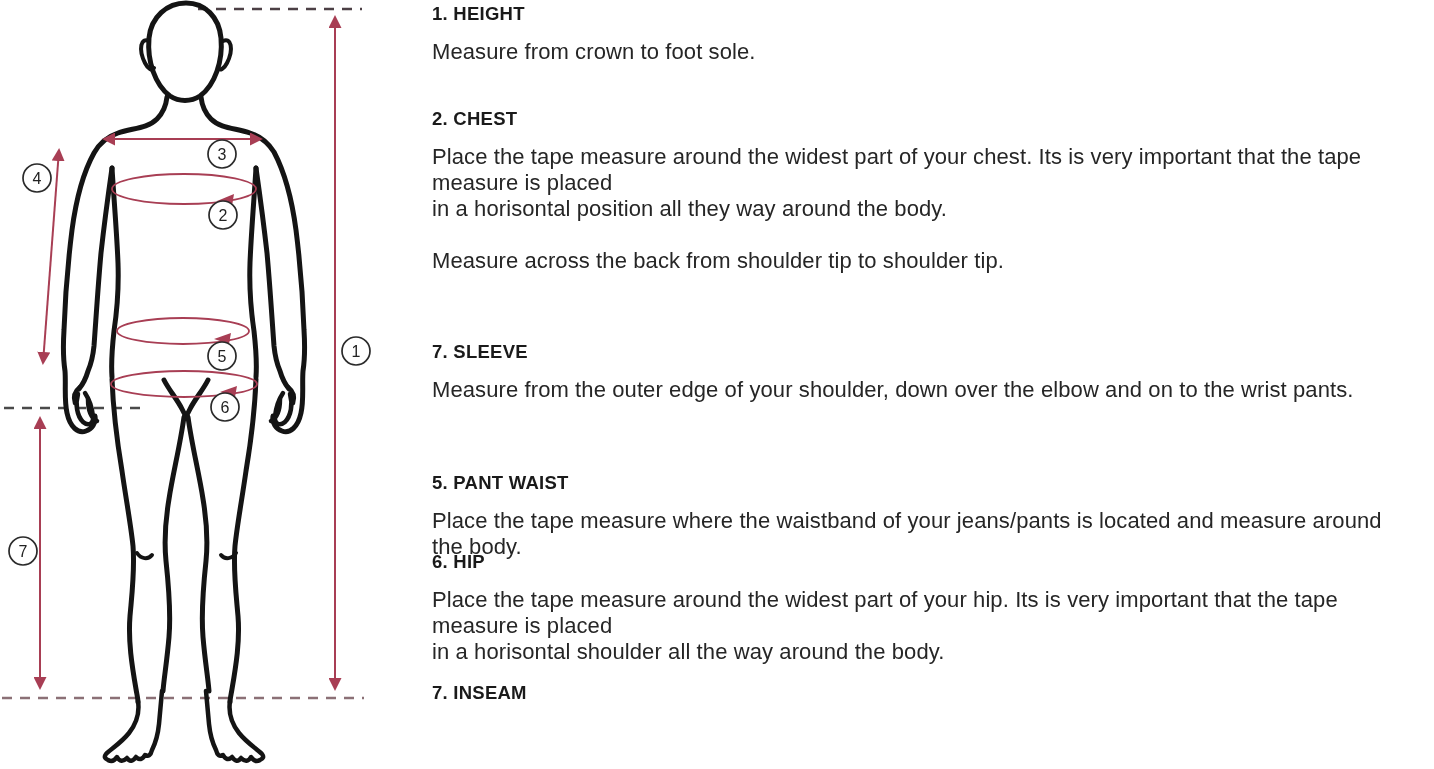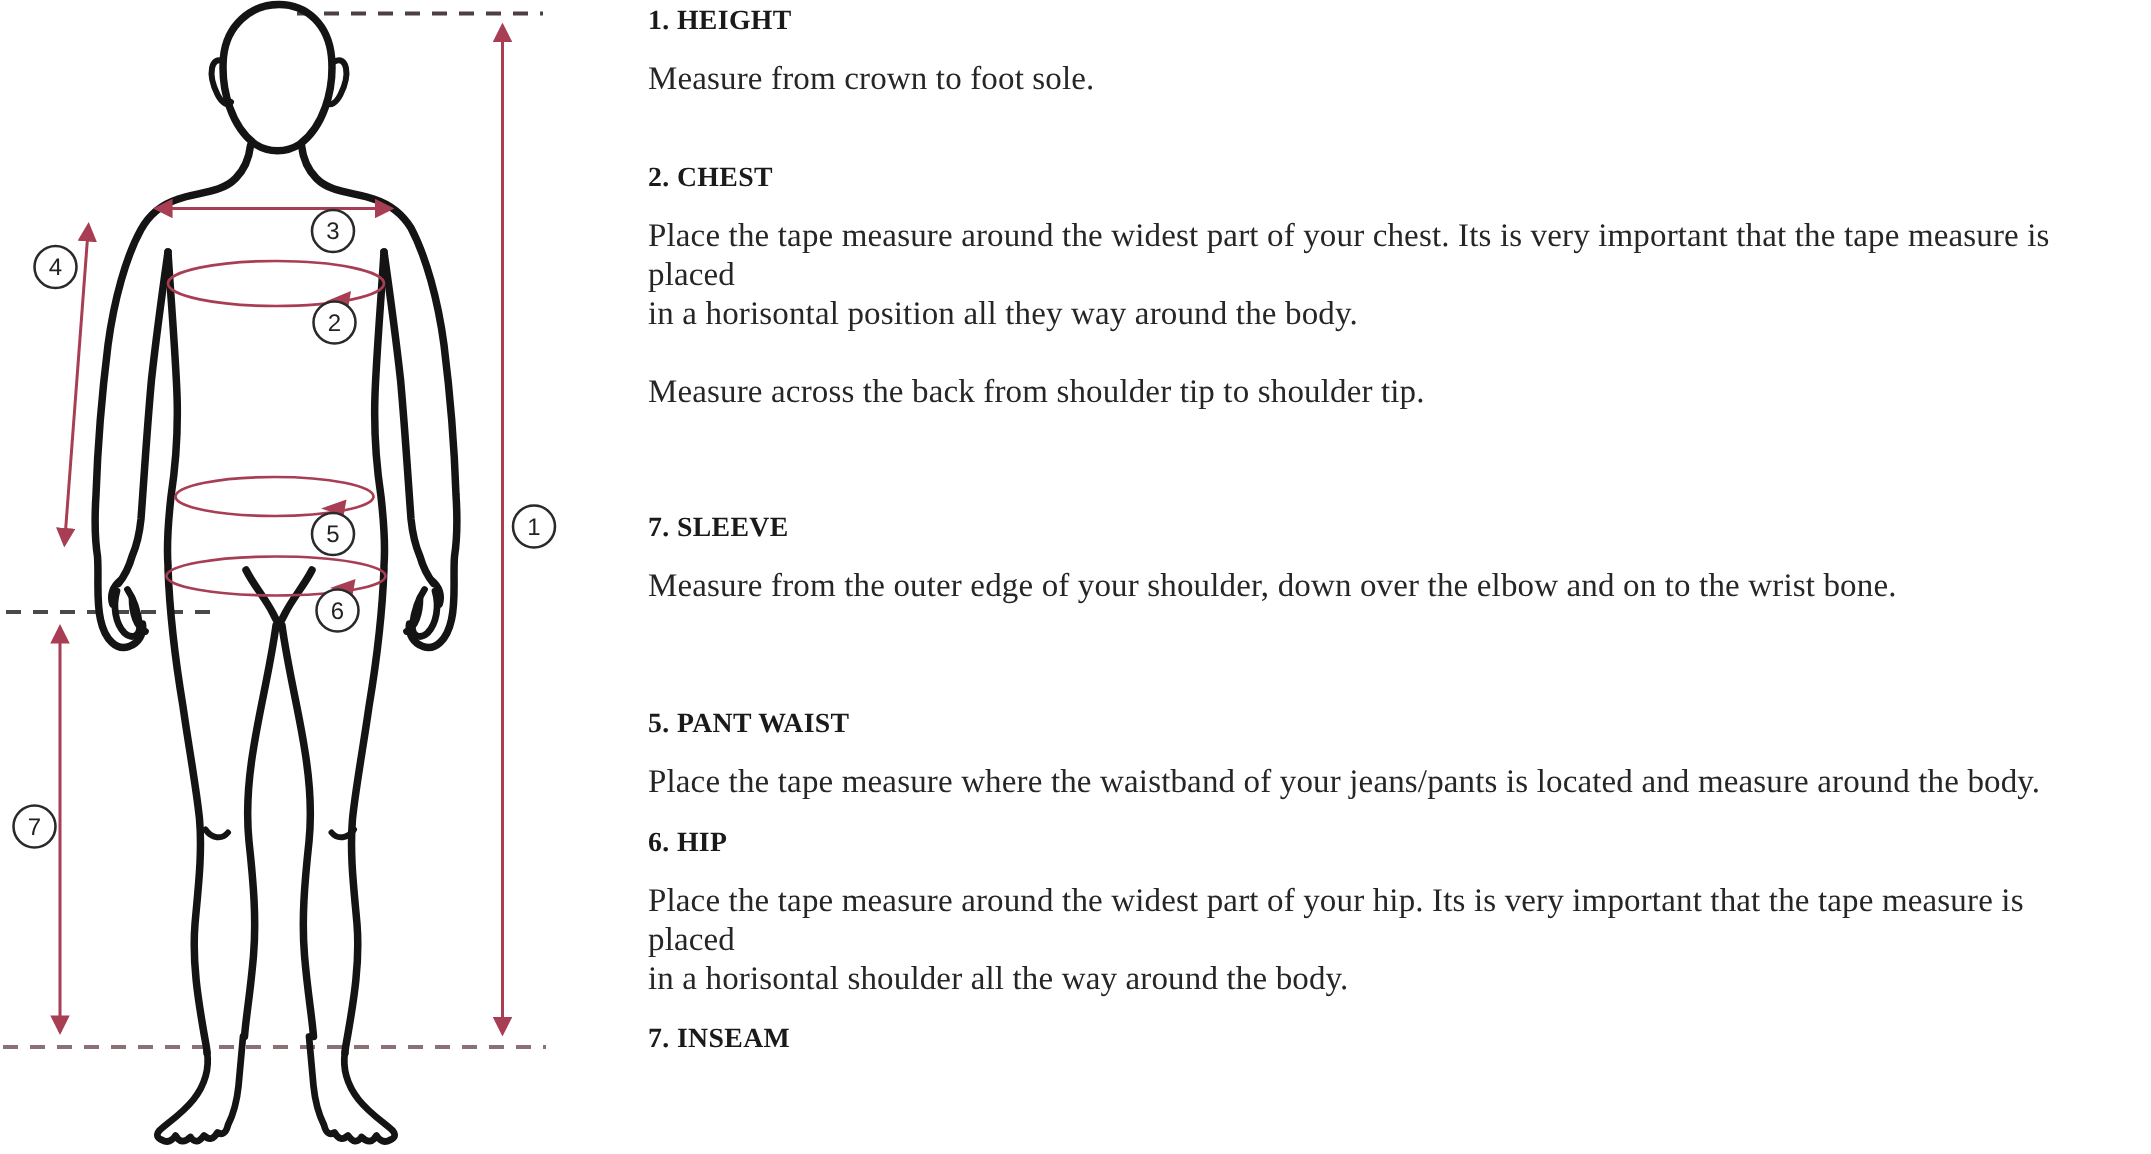--- a/index.html
+++ b/index.html
@@ -4,21 +4,21 @@
 <style>
   html,body{margin:0;padding:0;background:#ffffff;}
   .canvas{
     position:relative;
     width:1434px;height:769px;
     background:#ffffff;
     overflow:hidden;
     font-family:"Liberation Sans",sans-serif;
   }
   .figure-wrap{position:absolute;left:0;top:0;width:430px;height:769px;}
-  .sections{position:absolute;left:432px;top:0;width:960px;height:687px;font-family:Liberation Serif, serif;}
+  .sections{position:absolute;left:432px;top:0;width:960px;height:687px;}
   .ms{position:absolute;left:0;width:960px;}
   .ms h3{
     margin:0;
     font-size:18.5px;line-height:24px;
     font-weight:700;color:#1a1a1a;
     letter-spacing:.25px;
   }
   .ms p{
     margin:13px 0 0 0;
     font-size:22px;line-height:26px;
@@ -142,21 +142,21 @@
 
     <section class="ms" style="top:235px">
       <p>
           <span class="ln">Measure across the back from shoulder tip to shoulder tip.</span>
         </p>
     </section>
 
     <section class="ms" style="top:340px">
       <h3>7. SLEEVE</h3>
       <p>
-          <span class="ln">Measure from the outer edge of your shoulder, down over the elbow and on to the wrist bone.</span>
+          <span class="ln">Measure from the outer edge of your shoulder, down over the elbow and on to the wrist pants.</span>
         </p>
     </section>
 
     <section class="ms" style="top:471px">
       <h3>5. PANT WAIST</h3>
       <p>
           <span class="ln">Place the tape measure where the waistband of your jeans/pants is located and measure around the body.</span>
         </p>
     </section>
 

